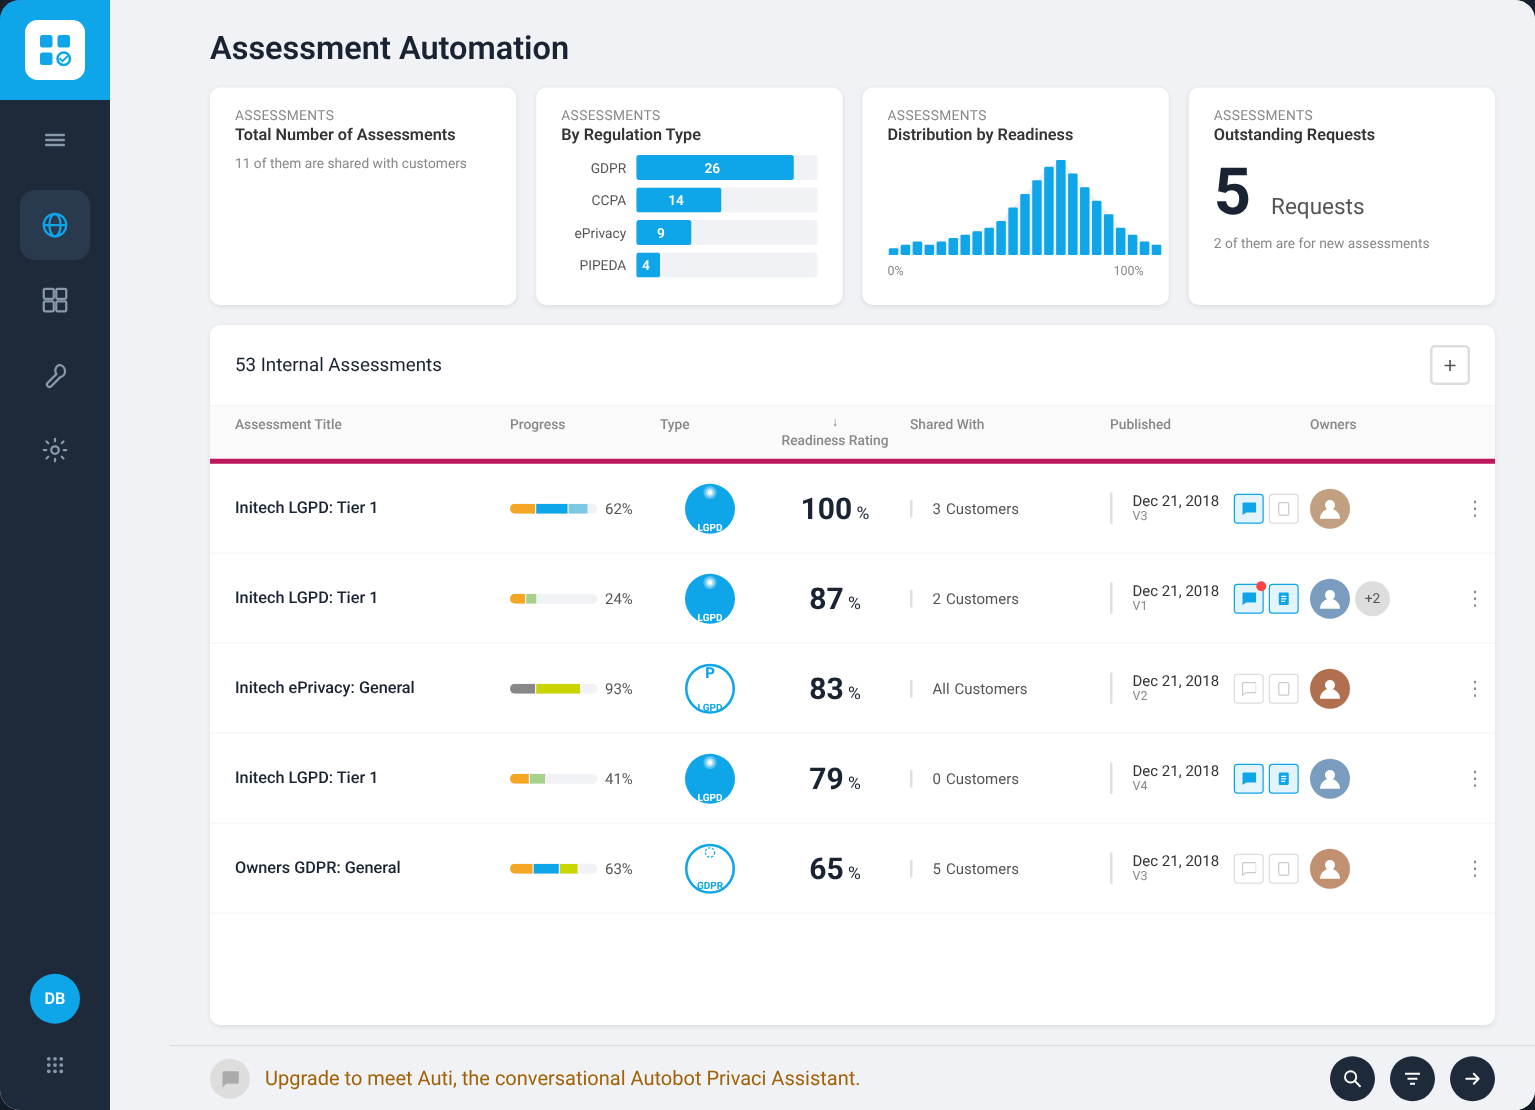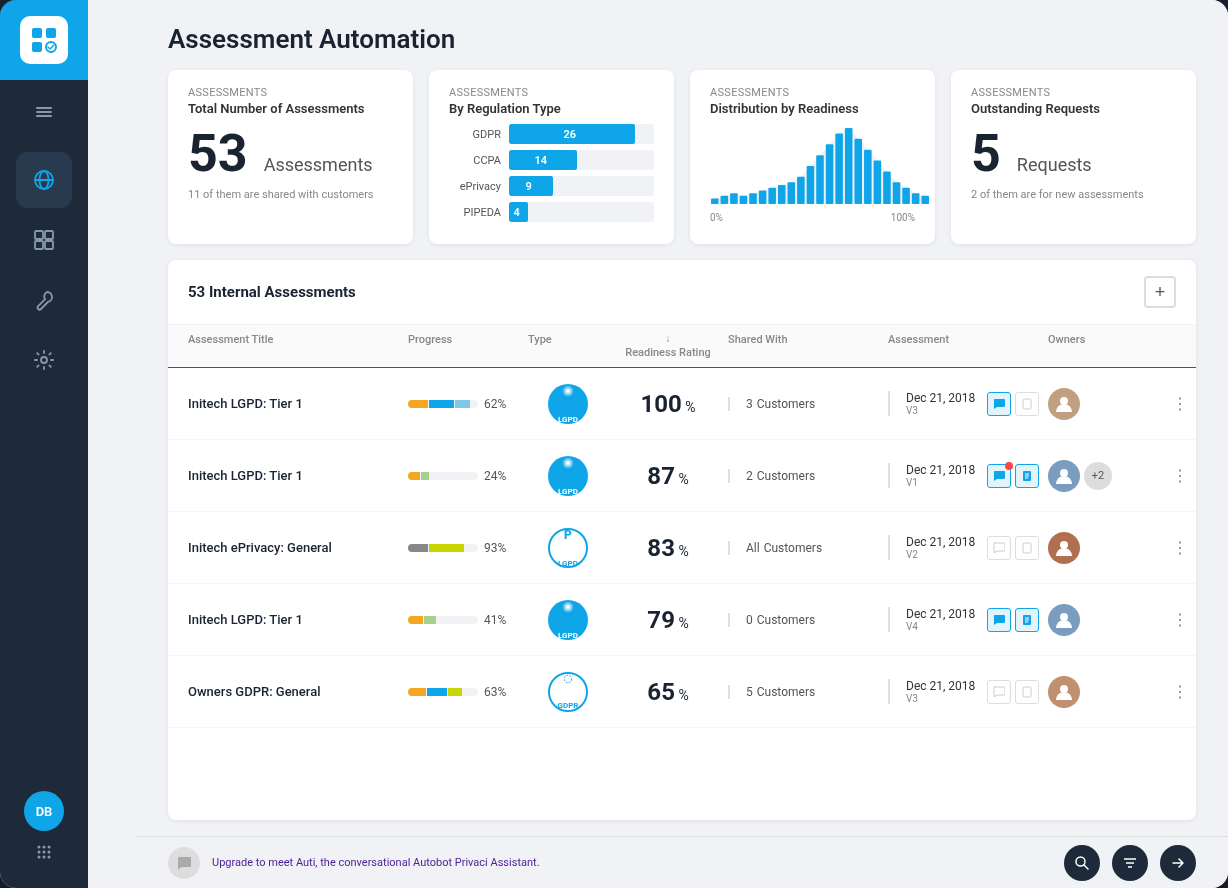--- a/index.html
+++ b/index.html
@@ -81,21 +81,21 @@
       cursor: pointer;
       color: #8899aa;
       font-size: 20px;
       transition: background 0.2s;
     }
     .sidebar-item.active { background: #2a3a4e; color: #0ea5e9; }
     .sidebar-bottom {
       display: flex;
       flex-direction: column;
       align-items: center;
-      gap: 1px;
+      gap: 13px;
       padding-bottom: 16px;
     }
     .avatar-circle {
       width: 40px;
       height: 40px;
       border-radius: 50%;
       background: #0ea5e9;
       display: flex;
       align-items: center;
       justify-content: center;
@@ -238,41 +238,41 @@
     }
     .table-header {
       display: flex;
       justify-content: space-between;
       align-items: center;
       padding: 16px 20px;
       border-bottom: 1px solid #f0f2f5;
     }
     .table-title {
       font-size: 15px;
-      font-weight: 700;
+      font-weight: 400;
       color: #1a2332;
     }
     .add-btn {
       width: 32px;
       height: 32px;
       border: 2px solid #ddd;
       border-radius: 4px;
       background: white;
       cursor: pointer;
       display: flex;
       align-items: center;
       justify-content: center;
       font-size: 18px;
       color: #555;
     }
     .col-headers {
       display: grid;
       grid-template-columns: 220px 120px 80px 120px 160px 160px 120px 40px;
       padding: 8px 20px;
-      border-bottom: 1px solid #be185d;
+      border-bottom: 4px solid #be185d;
       background: #fafafa;
     }
     .col-header {
       font-size: 11px;
       color: #888;
       font-weight: 500;
     }
     .col-header.center { text-align: center; }
     .readiness-col {
       display: flex;
@@ -451,22 +451,22 @@
       height: 32px;
       border-radius: 50%;
       background: #ddd;
       display: flex;
       align-items: center;
       justify-content: center;
       color: #888;
       font-size: 14px;
     }
     .upgrade-text {
-      font-size: 11px;
-      color: #4c1d95;
+      font-size: 16px;
+      color: #a16207;
       flex: 1;
     }
     .bottom-actions {
       display: flex;
       gap: 12px;
     }
     .bottom-action-btn {
       width: 36px;
       height: 36px;
       border-radius: 50%;
@@ -553,24 +553,20 @@
 
     <div class="page-header">
       <h1 class="page-title">Assessment Automation</h1>
     </div>
 
     <div class="stats-row">
 
       <div class="stat-card">
         <div class="stat-card-label">Assessments</div>
         <div class="stat-card-title">Total Number of Assessments</div>
-        <div style="display:flex;align-items:baseline;gap:8px;margin-top:12px;">
-          <span class="stat-big-number">53</span>
-          <span class="stat-big-unit">Assessments</span>
-        </div>
         <div class="stat-sub">11 of them are shared with customers</div>
       </div>
 
       <div class="stat-card bar-chart-card" style="min-width:230px;">
         <div class="stat-card-label">Assessments</div>
         <div class="stat-card-title">By Regulation Type</div>
         <div id="bar-chart-container" style="margin-top:8px;">
         <div class="bar-row">
     <span class="bar-label">GDPR</span>
     <div class="bar-track">
@@ -662,21 +658,21 @@
         <div class="col-header">Assessment Title</div>
         <div class="col-header">Progress</div>
         <div class="col-header">Type</div>
         <div class="col-header center">
           <div class="readiness-col">
             <span class="readiness-arrow">↓</span>
             <span>Readiness Rating</span>
           </div>
         </div>
         <div class="col-header">Shared With</div>
-        <div class="col-header">Assessment</div>
+        <div class="col-header">Published</div>
         <div class="col-header">Owners</div>
         <div class="col-header"></div>
       </div>
       <div class="table-body" id="table-body">
       <div class="table-row">
     <div class="row-title">Initech LGPD: Tier 1</div>
     <div class="progress-wrap">
       <div class="progress-bar">
                 <div class="progress-seg" style="background:#f5a623;width:20px;"></div>
                 <div class="progress-seg" style="background:#0ea5e9;width:25px;"></div>

